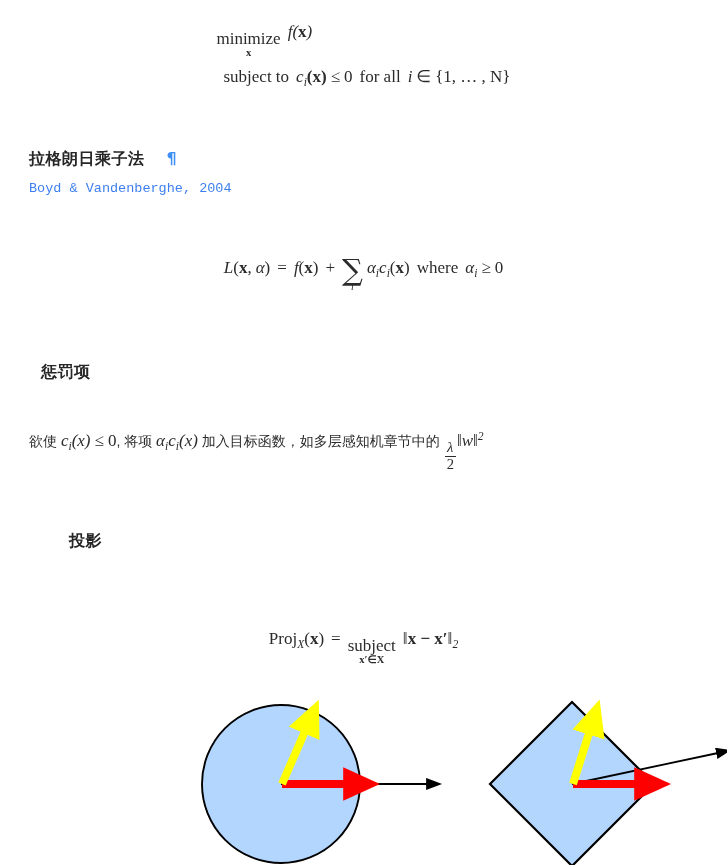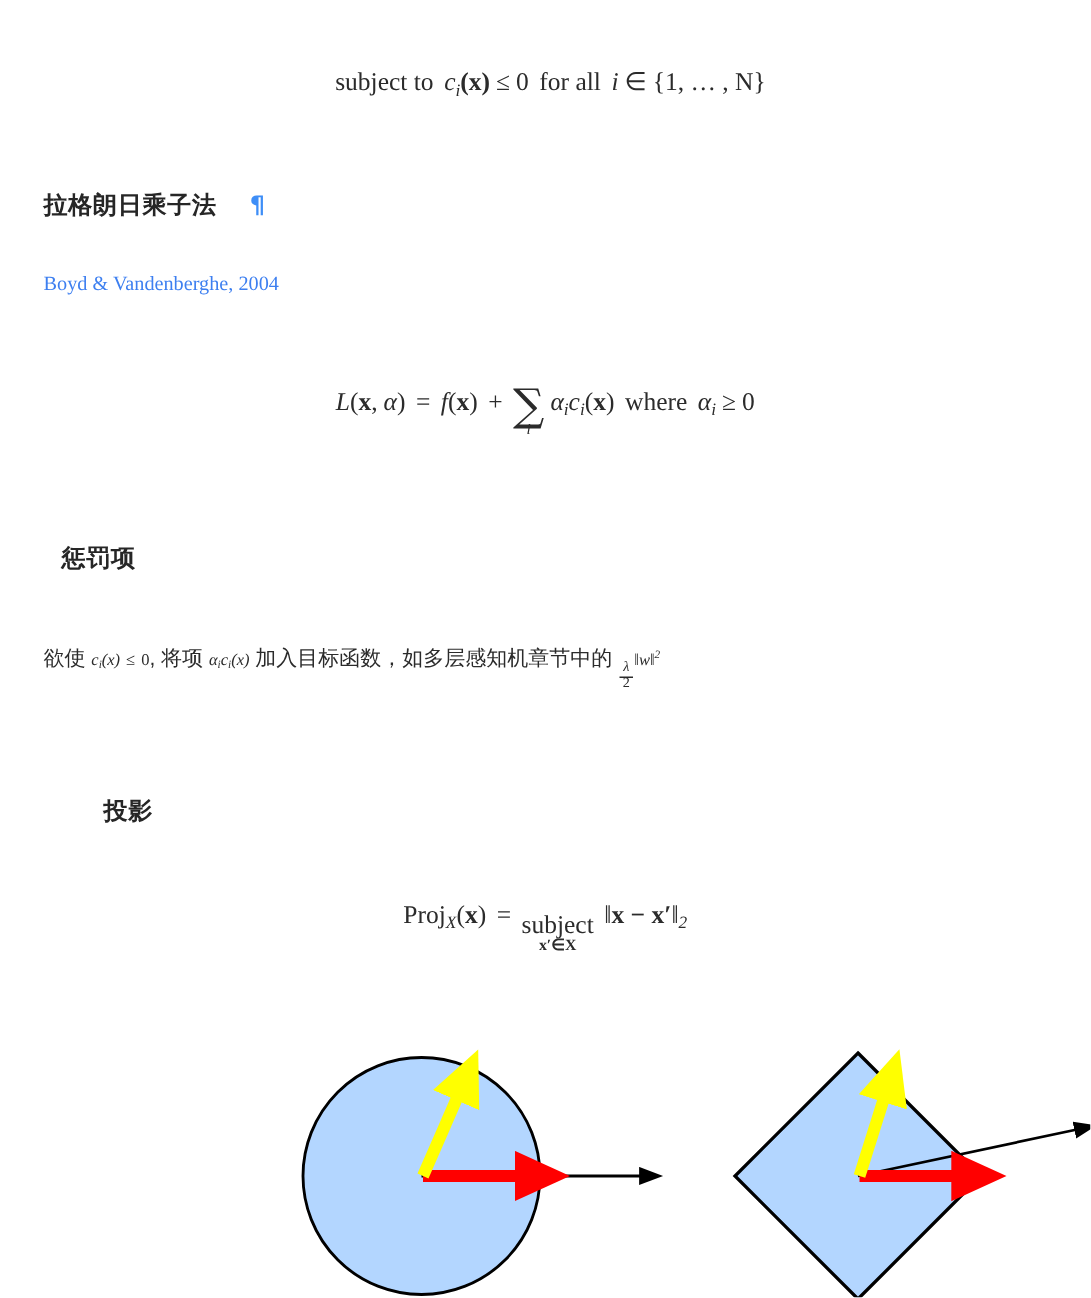--- a/index.html
+++ b/index.html
@@ -97,21 +97,21 @@
     position: absolute;
     width: 100%;
     text-align: center;
   }
 
   .eq-stack {
     display: inline-block;
     text-align: left;
   }
   .eq-stack .line1 { display: block; }
-  .eq-stack .line2 { display: block; margin-top: 23px; }
+  .eq-stack .line2 { display: block; margin-top: 8px; }
 
   h2.section {
     position: absolute;
     margin: 0;
     font-size: 16px;
     font-weight: bold;
     color: #262626;
     letter-spacing: 0.5px;
     font-family: "Liberation Sans", sans-serif;
   }
@@ -122,53 +122,59 @@
     margin-left: 22px;
     font-family: "DejaVu Sans", sans-serif;
     text-decoration: none;
   }
 
   a.ref-link {
     position: absolute;
     color: #3d7ff0;
     font-size: 13.5px;
     text-decoration: none;
-    font-family: Liberation Serif, serif;
+    font-family: Liberation Mono, monospace;
   }
 
   p.body-text {
     position: absolute;
     margin: 0;
     font-size: 14px;
     color: #2b2b2b;
     font-family: "Liberation Sans", sans-serif;
     white-space: nowrap;
   }
-  p.body-text .math { font-size: 11px; }
+  p.body-text .math { font-size: 17px; }
 
   .figures {
     position: absolute;
     left: 0;
     top: 690px;
     width: 727px;
     height: 175px;
   }
 </style>
 </head>
 <body>
 
 <div class="eq-block" style="top:22px;">
   <span class="eq-stack math">
+    <span class="line1">
+      <span class="underop">
+        <span class="top mop">minimize</span>
+        <span class="bot mbf">x</span>
+      </span><span class="sp2"></span><span class="mi"><span class="mi">f</span>(<span class="mbf">x</span>)</span>
+    </span>
     <span class="line2">
       <span class="sp2"></span><span class="mup">subject to</span><span class="sp2"></span><span class="mi">c</span><span class="sub">i</span><span class="mbf">(<span class="mbf">x</span>)</span><span class="sp"></span><span class="mup">≤</span><span class="sp"></span><span class="mup">0</span><span class="sp2"></span><span class="mup">for all</span><span class="sp2"></span><span class="mi">i</span><span class="sp"></span><span class="mup">∈</span><span class="sp"></span><span class="mup">{1, … , N}</span>
     </span>
   </span>
 </div>
 
-<h2 class="section" style="left:29px; top:127px;">
+<h2 class="section" style="left:29px; top:149px;">
   <span>拉格朗日乘子法</span><a class="anchor-pilcrow" href="#">¶</a>
 </h2>
 
 <a class="ref-link" href="#" style="left:29px; top:181px;">Boyd &amp; Vandenberghe, 2004</a>
 
 <div class="eq-block" style="top:258px;">
   <span class="math">
     <span class="mi">L</span><span class="mup">(<span class="mbf">x</span>,<span class="sp"></span><span class="mi">α</span>)</span><span class="sp2"></span><span class="mup">=</span><span class="sp2"></span><span class="mi">f</span><span class="mup">(<span class="mbf">x</span>)</span><span class="sp2"></span><span class="mup">+</span><span class="sp2"></span><span class="bigsum">
         <span class="sym">∑</span>
         <span class="idx">i</span>
@@ -184,21 +190,21 @@
   <span>欲使 </span><span class="math"><span class="mi">c</span><span class="sub">i</span><span class="mi">(x)</span><span class="sp"></span><span class="mup">≤</span><span class="sp"></span><span class="mup">0</span></span><span>, 将项 </span><span class="math"><span class="mi">α</span><span class="sub">i</span><span class="mi">c</span><span class="sub">i</span><span class="mi">(x)</span></span><span> 加入目标函数，如多层感知机章节中的 </span><span class="math"><span class="frac">
         <span class="num mi">λ</span>
         <span class="den mup">2</span>
       </span><span class="mi">‖w‖</span><span class="sup mup">2</span></span>
 </p>
 
 <h2 class="section" style="left:29px; top:531px;margin-left:40px;">
   <span>投影</span>
 </h2>
 
-<div class="eq-block" style="top:600px;">
+<div class="eq-block" style="top:629px;">
   <span class="math">
     <span class="mop">Proj</span><span class="sub mup">X</span><span class="mup">(<span class="mbf">x</span>)</span><span class="sp2"></span><span class="mup">=</span><span class="sp2"></span><span class="underop">
         <span class="top mop">subject</span>
         <span class="bot mbf">x′∈X</span>
       </span><span class="sp2"></span><span class="mup">‖</span><span class="mbf">x − x′</span><span class="mup">‖</span><span class="sub mup">2</span>
   </span>
 </div>
 
 <div class="figures">
   <svg width="727" height="175" viewBox="0 0 727 175" xmlns="http://www.w3.org/2000/svg">

